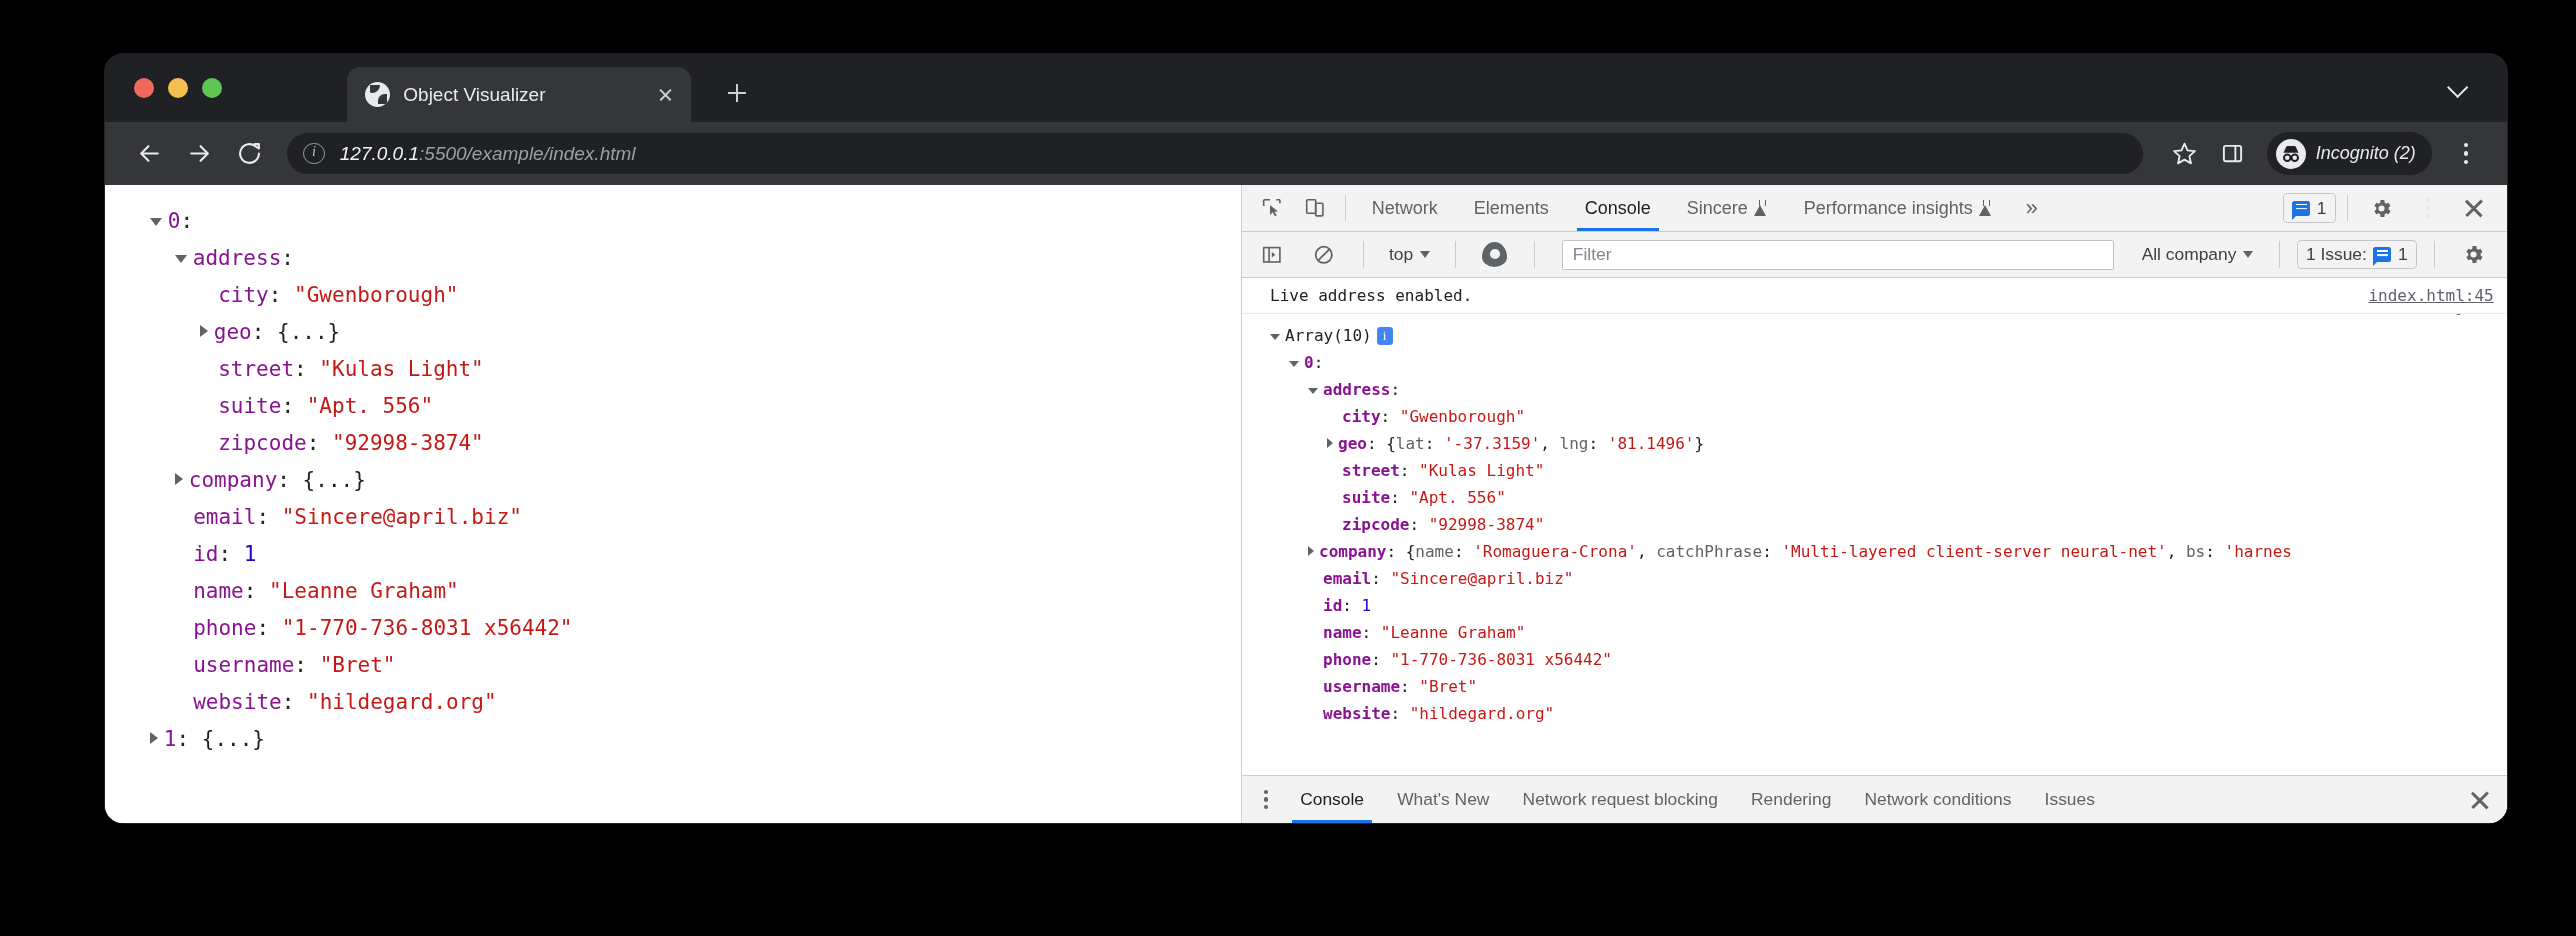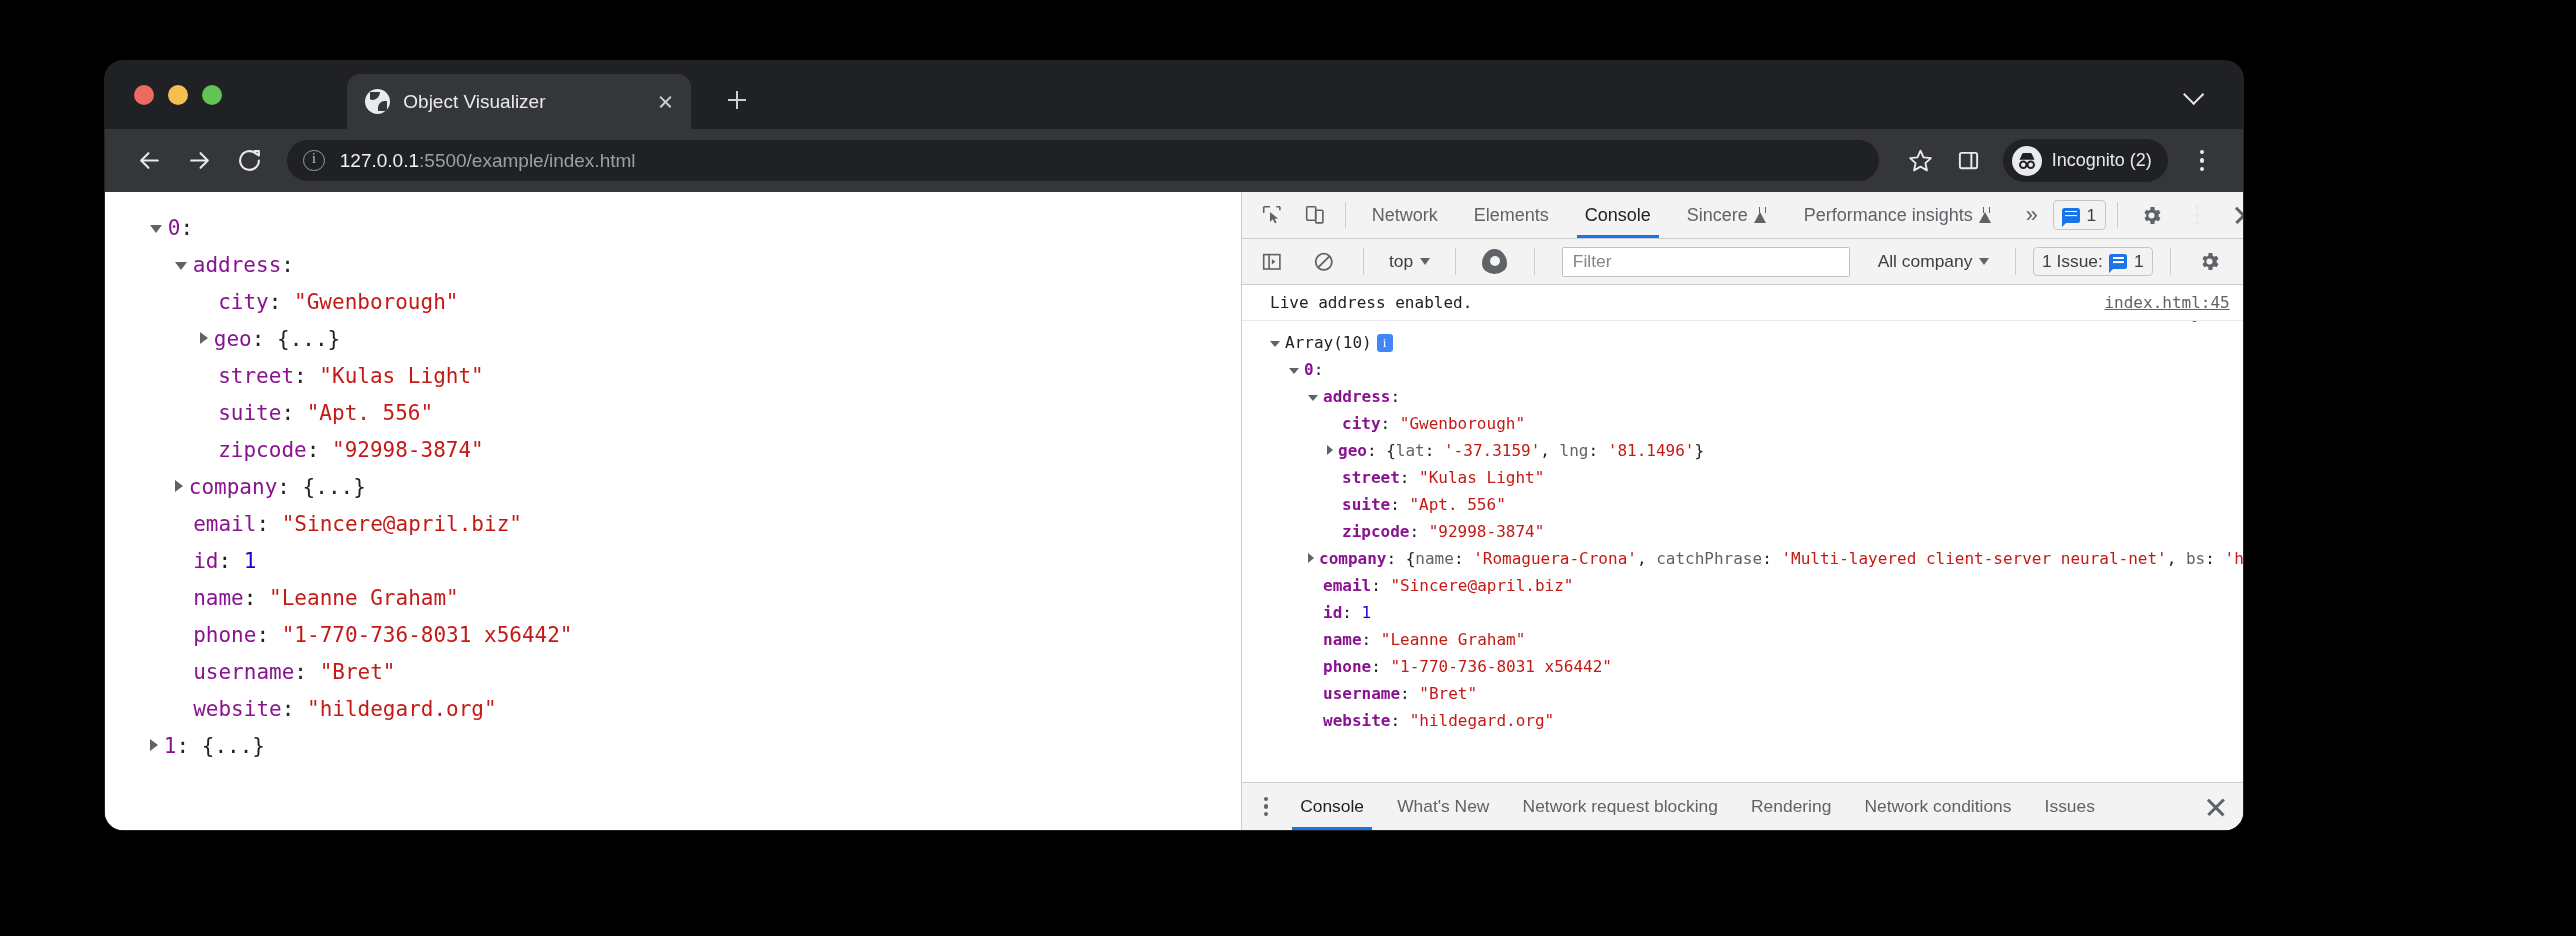--- a/index.html
+++ b/index.html
@@ -6,22 +6,22 @@
   html, body {
     width: 2576px; height: 936px;
     background: #000000;
     font-family: "Liberation Sans", sans-serif;
     overflow: hidden;
   }
 
   
   #browser-window {
     position: absolute;
-    left: 105px; top: 61px;
-    width: 2138px; height: 769px;
+    left: 105px; top: 54px;
+    width: 2402px; height: 769px;
     background: #202124;
     border-radius: 18px;
     overflow: hidden;
     box-shadow: 0 0 0 0.8px #2b2c2f;
   }
 
   
   .tabstrip {
     position: relative;
     height: 68px;
@@ -120,20 +120,21 @@
     transform: rotate(45deg);
   }
 
   
   .toolbar {
     height: 63px;
     background: #35363a;
     display: flex; align-items: center;
     padding: 0 21.6px 0 21.6px;
     gap: 5px;
+    font-style: italic;
   }
   .nav-btn {
     width: 45px; height: 45px; flex: 0 0 45px;
     border-radius: 50%;
     position: relative;
     color: #e8eaed;
     display: flex; align-items: center; justify-content: center;
   }
   .nav-btn svg { display: block; }
 

